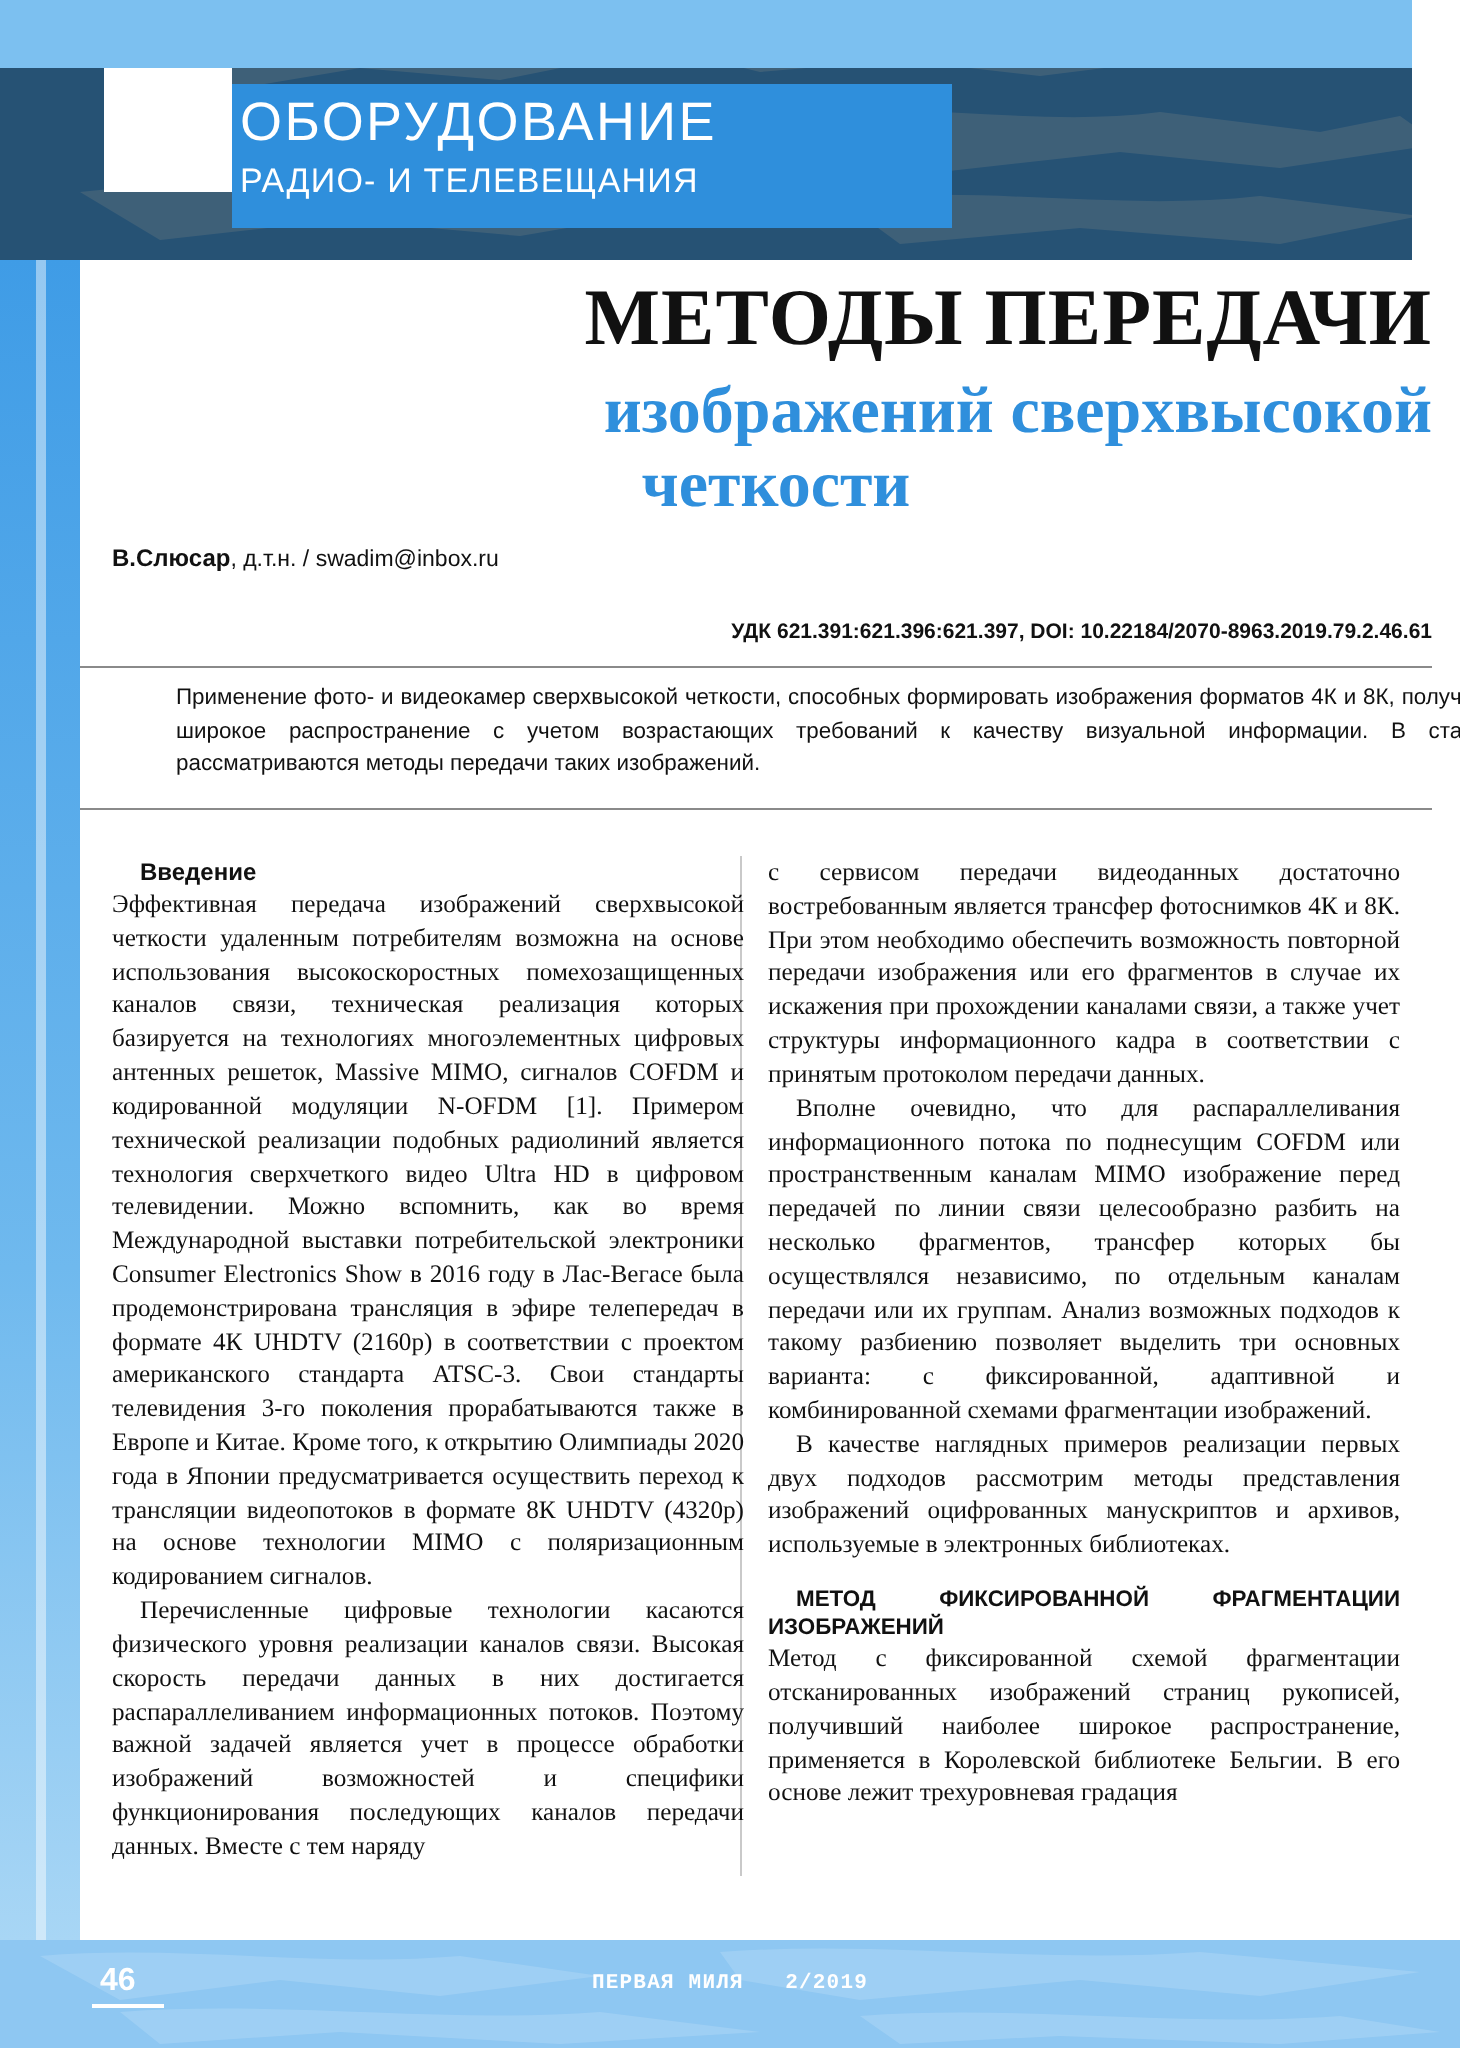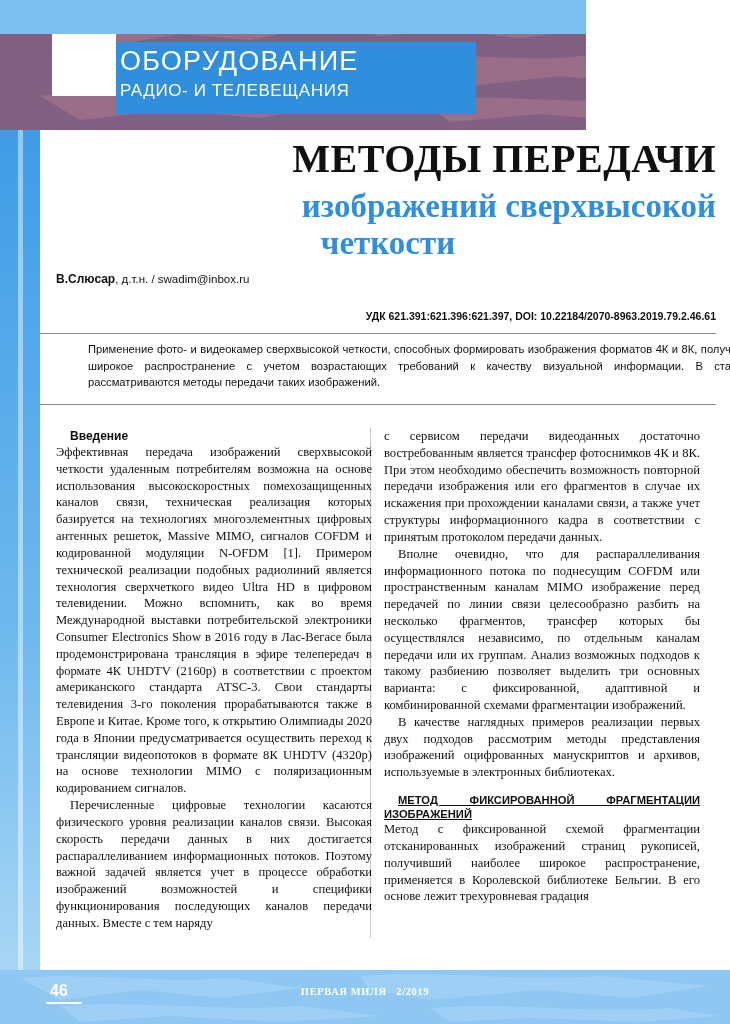--- a/index.html
+++ b/index.html
@@ -13,22 +13,22 @@
     position: relative;
     width: 730px; height: 1024px;
     overflow: hidden;
     background: #ffffff;
   }
 
   
   .header-band {
     position: absolute;
     top: 0; left: 0;
-    width: 586px; height: 130px;
-    background: #b91c1c;
+    width: 706px; height: 130px;
+    background: #000000;
     overflow: hidden;
   }
   .header-band .map {
     position: absolute;
     top: 0; left: 0;
     width: 730px; height: 130px;
     opacity: .5;
   }
   .header-strip-light {
     position: absolute;
@@ -176,21 +176,21 @@
   .col p { margin: 0; text-indent: 14px; }
   .col p.noindent { text-indent: 0; }
   .h-sec {
     font-family: "Liberation Sans", sans-serif;
     font-weight: bold;
     font-size: 12px;
     margin: 0 0 2px 0;
     text-indent: 0;
     color: #111111;
   }
-  .h-sec.spaced { margin-top: 12px; text-decoration: underline; }
+  .h-sec.spaced { margin-top: 12px; }
   .h-sec.caps { text-transform: uppercase; font-size: 11.2px; line-height: 1.25; }
   .col-divider {
     position: absolute;
     left: 370px; top: 428px;
     width: 1px; height: 510px;
     background: #c9c9c9;
   }
 
   
   .footer-band {
@@ -217,21 +217,21 @@
     position: absolute;
     left: 46px; top: 1002px;
     width: 36px; height: 2px;
     background: #ffffff;
   }
   .footer-center {
     position: absolute;
     left: 0; top: 986px;
     width: 730px;
     text-align: center;
-    font-family: Liberation Serif, serif;
+    font-family: Liberation Mono, monospace;
     font-weight: bold;
     font-size: 10.5px;
     letter-spacing: .6px;
     color: #ffffff;
   }
 </style>
 </head>
 <body>
 
 <div class="page">

